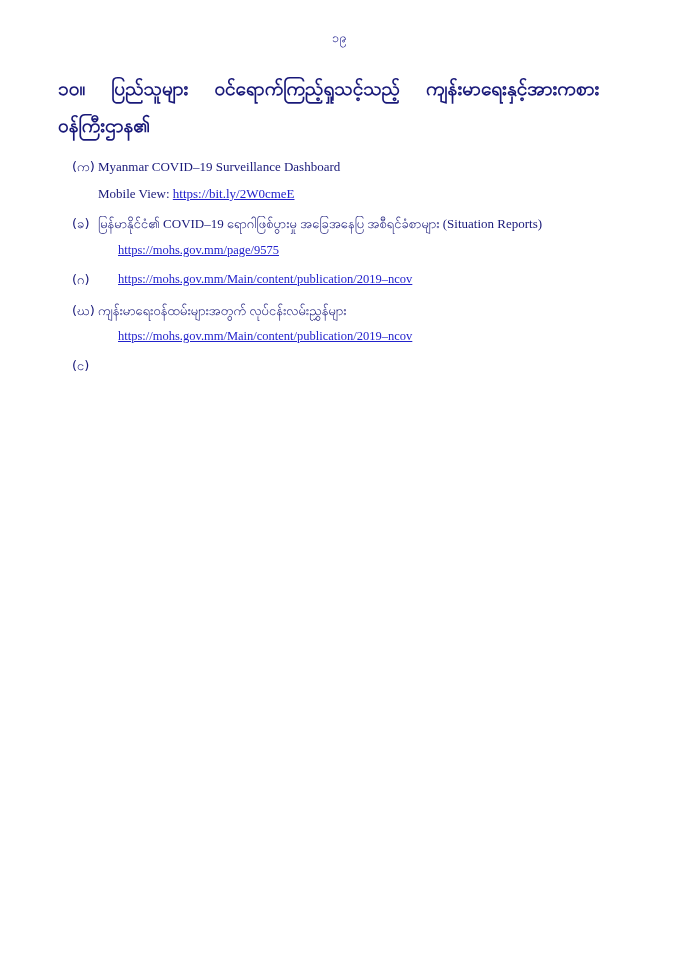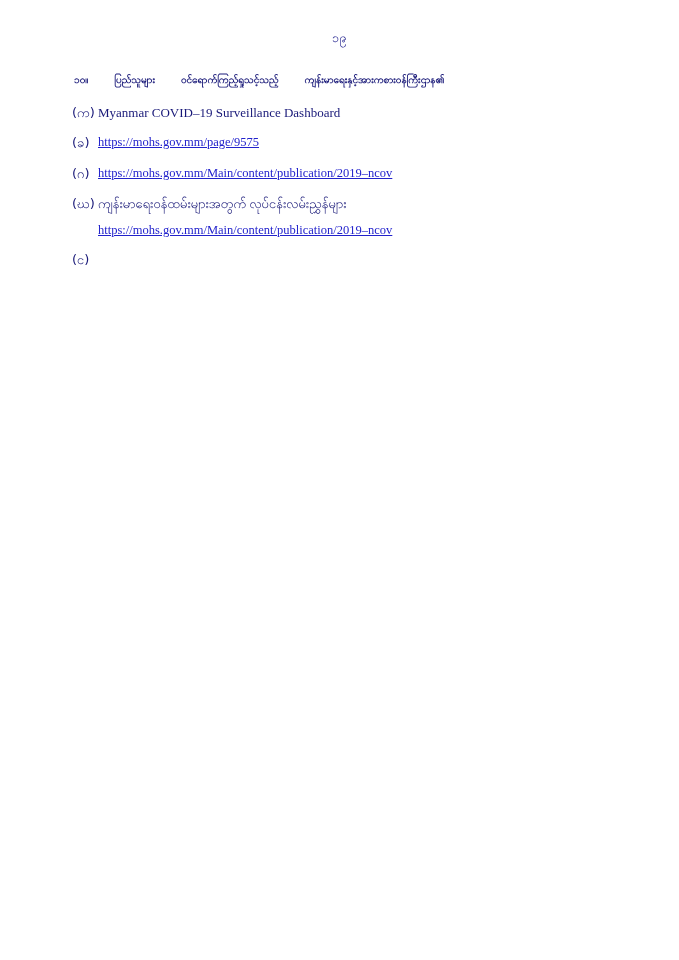--- a/index.html
+++ b/index.html
@@ -21,25 +21,25 @@
     padding: 30px 58px 0 58px;
   }
   .page-number {
     text-align: center;
     font-size: 12.5px;
     color: #18188a;
     margin: 0 0 22px 0;
     letter-spacing: 0.5px;
   }
   .heading {
-    font-size: 10px;
+    font-size: 19px;
     line-height: 1.95;
     color: #181878;
     font-weight: bold;
-    margin: 0 0 10px 16px;
+    margin: 0 0 10px 0;
     text-align: justify;
   }
   .heading .num {
     margin-right: 8px;
   }
   .heading .gap1 { display:inline-block; width: 18px; }
   .heading .gap2 { display:inline-block; width: 26px; }
   .item {
     display: flex;
     align-items: flex-start;
@@ -76,20 +76,21 @@
     text-decoration: underline;
     word-break: break-all;
   }
   .link-line {
     font-size: 12.5px;
     line-height: 2.0;
     margin-left: 0px;
   }
   .indent-link {
     padding-left: 0px;
+    margin-left: 20px;
   }
   .block {
     margin-bottom: 4px;
   }
 </style>
 </head>
 <body>
 
 <div class="page">
 
@@ -97,28 +98,33 @@
 
   <p class="heading">
     <span class="num">၁၀။</span><span class="gap1"></span><span>ပြည်သူများ</span><span class="gap2"></span><span>ဝင်ရောက်ကြည့်ရှုသင့်သည့်</span><span class="gap2"></span><span>ကျန်းမာရေးနှင့်အားကစားဝန်ကြီးဌာန၏</span><br>
   </p>
 
   <div class="block">
     <div class="item">
       <div class="marker">(က)</div>
       <div class="body">
         <div>Myanmar COVID–19 Surveillance Dashboard</div>
+        <div class="sub-line">
+          <span class="lbl">Mobile View:</span>
+          <a class="link" href="#">https://bit.ly/2W0cmeE</a>
+        </div>
       </div>
     </div>
   </div>
 
   <div class="block">
     <div class="item">
       <div class="marker">(ခ)</div>
       <div class="body">
+        <div>မြန်မာနိုင်ငံ၏ COVID–19 ရောဂါဖြစ်ပွားမှု အခြေအနေပြ အစီရင်ခံစာများ (Situation Reports)</div>
         <div class="link-line indent-link">
           <a class="link" href="#">https://mohs.gov.mm/page/9575</a>
         </div>
       </div>
     </div>
   </div>
 
   <div class="block">
     <div class="item">
       <div class="marker">(ဂ)</div>

